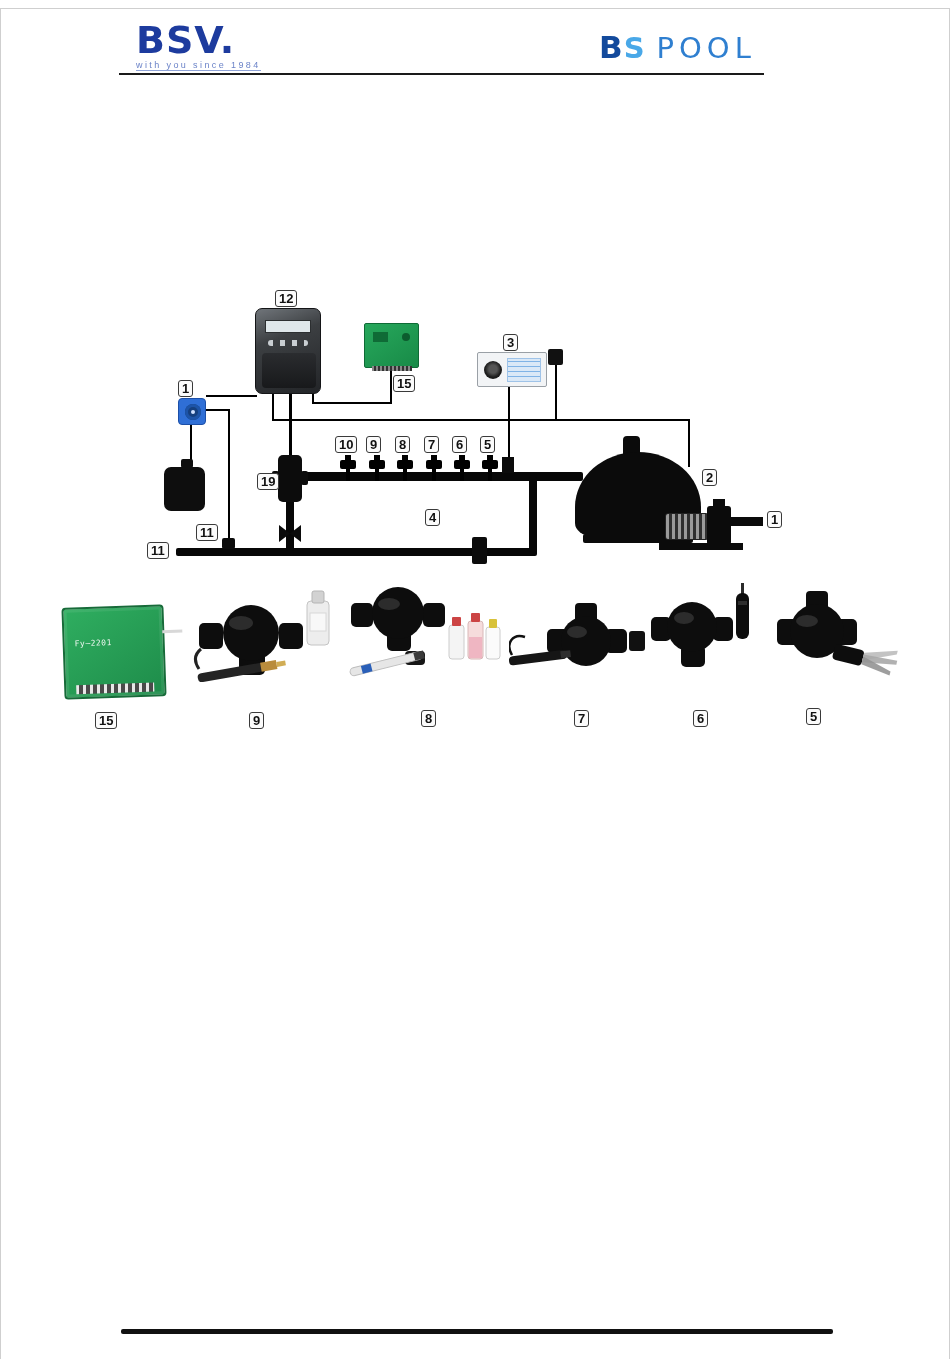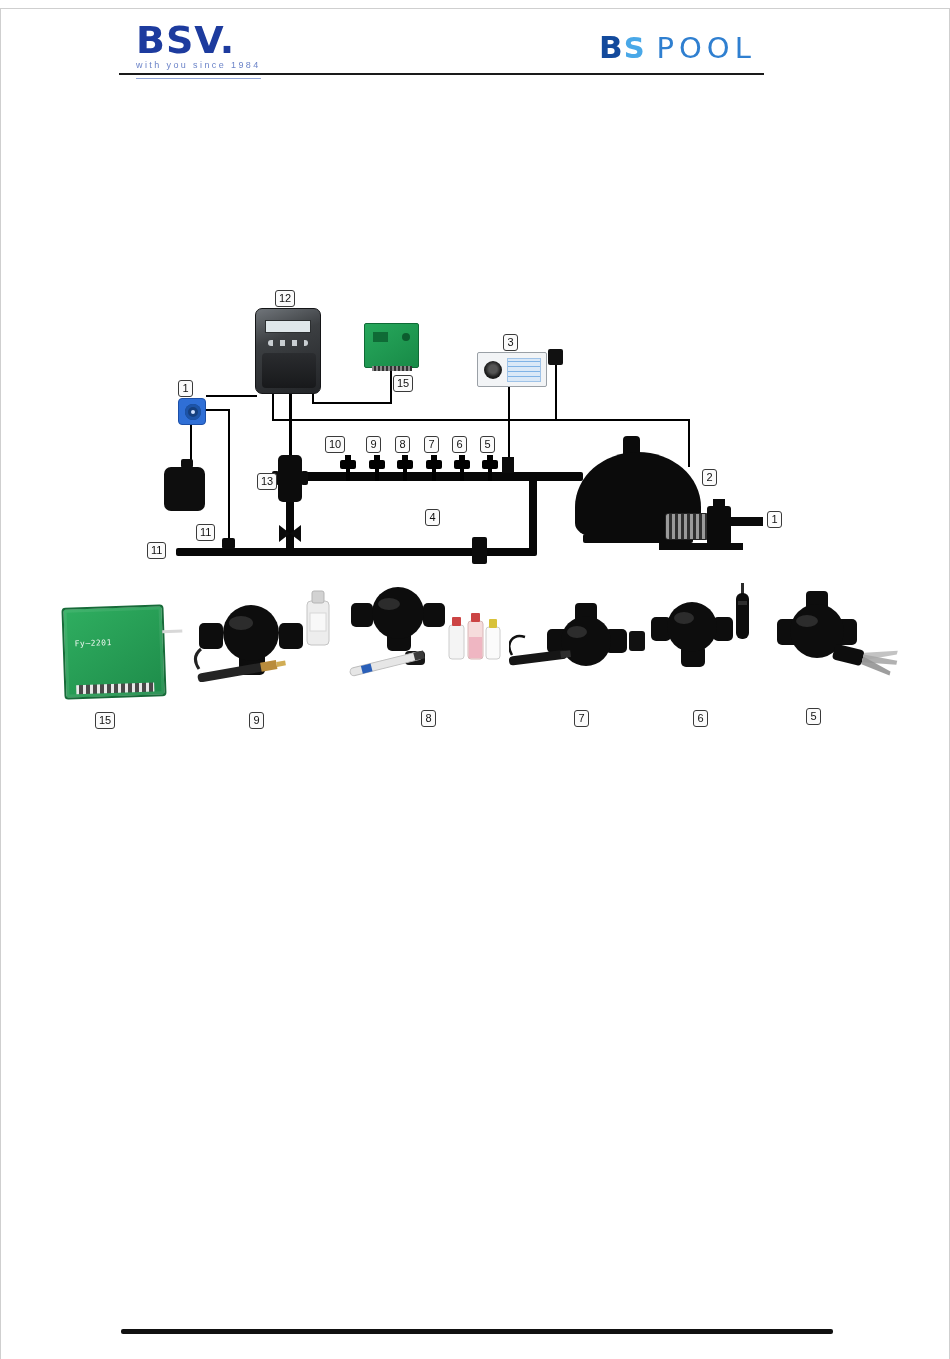--- a/index.html
+++ b/index.html
@@ -5,32 +5,32 @@
   *{margin:0;padding:0;box-sizing:border-box}
   html,body{background:#ffffff}
   .page{position:relative;width:950px;height:1359px;margin:8px auto;background:#ffffff;
         border:1px solid #cfcfcf;font-family:"Liberation Sans",sans-serif;overflow:hidden}
 
   
   .bsv-logo{position:absolute;left:135px;top:12px}
   .bsv-name{font-family:"DejaVu Sans",sans-serif;font-weight:bold;font-size:38px;line-height:38px;
             color:#1d3b9e;letter-spacing:1px}
   .bsv-tagline{font-size:9px;color:#6b83c8;letter-spacing:2.4px;margin-top:1px;
-               border-bottom:1px solid #8fa3d8;padding-bottom:8px;white-space:nowrap}
+               border-bottom:1px solid #8fa3d8;padding-bottom:0;white-space:nowrap}
   .bspool-logo{position:absolute;left:598px;top:20px;display:flex;align-items:baseline;
                font-family:"DejaVu Sans",sans-serif}
   .bspool-b{font-size:31px;font-weight:bold;color:#134a9c}
   .bspool-s{font-size:29px;font-weight:bold;color:#49a8e8;margin-left:1px}
   .bspool-pool{font-size:29px;font-weight:500;color:#2f7fd0;letter-spacing:5px;margin-left:12px}
   .hr-top{position:absolute;left:118px;top:64px;width:645px;height:2px;background:#1a1a1a}
   .hr-bottom{position:absolute;left:120px;top:1320px;width:712px;height:5px;background:#111;border-radius:2px}
 
   
   .tag{position:absolute;min-width:15px;text-align:center;background:#fbfbfb;border:1.5px solid #3a3a3a;
-       border-radius:3px;padding:1px 3px;font-size:11px;font-weight:normal;color:#111;line-height:13px;z-index:30}
+       border-radius:3px;padding:1px 3px;font-size:13px;font-weight:bold;color:#111;line-height:13px;z-index:30}
 
   
   .wire{position:absolute;background:#000;z-index:5}
   .pipe{position:absolute;background:#070707;border-radius:2px;z-index:8}
 
   
   .ctrl{position:absolute;left:254px;top:299px;width:66px;height:86px;z-index:12;
         background:linear-gradient(160deg,#70757a 0%,#3c3f42 35%,#232528 100%);
         border-radius:7px;border:1px solid #141517}
   .ctrl-screen{position:absolute;left:9px;top:11px;width:46px;height:13px;background:#dfe7ea;border:1px solid #2c2f31}
@@ -218,22 +218,22 @@
     <div class="ppump-motor"></div>
     <div class="ppump-top"></div>
     <div class="ppump-head"></div>
     <div class="ppump-out"></div>
   </div>
 
   <div class="tag" style="left:274px;top:281px">12</div>
   <div class="tag" style="left:392px;top:366px">15</div>
   <div class="tag" style="left:502px;top:325px">3</div>
   <div class="tag" style="left:177px;top:371px">1</div>
-  <div class="tag" style="left:256px;top:464px">13</div>
-  <div class="tag" style="left:324px;top:427px">10</div>
+  <div class="tag" style="left:256px;top:464px">19</div>
+  <div class="tag" style="left:334px;top:427px">10</div>
   <div class="tag" style="left:365px;top:427px">9</div>
   <div class="tag" style="left:394px;top:427px">8</div>
   <div class="tag" style="left:423px;top:427px">7</div>
   <div class="tag" style="left:451px;top:427px">6</div>
   <div class="tag" style="left:479px;top:427px">5</div>
   <div class="tag" style="left:701px;top:460px">2</div>
   <div class="tag" style="left:766px;top:502px">1</div>
   <div class="tag" style="left:424px;top:500px">4</div>
   <div class="tag" style="left:195px;top:515px">11</div>
   <div class="tag" style="left:146px;top:533px">11</div>

